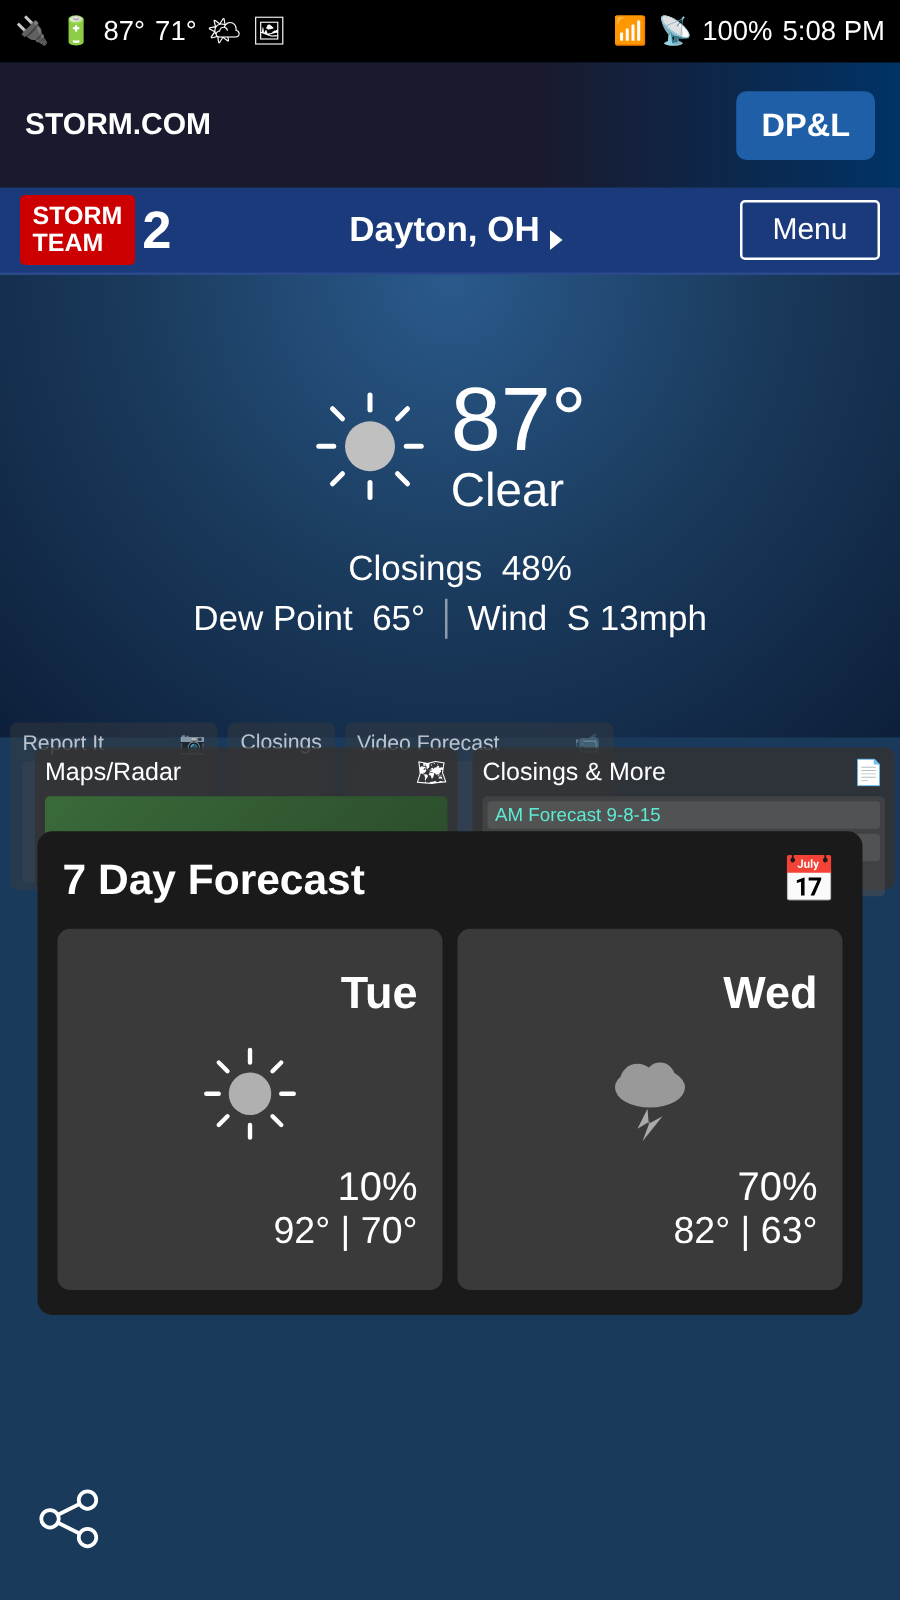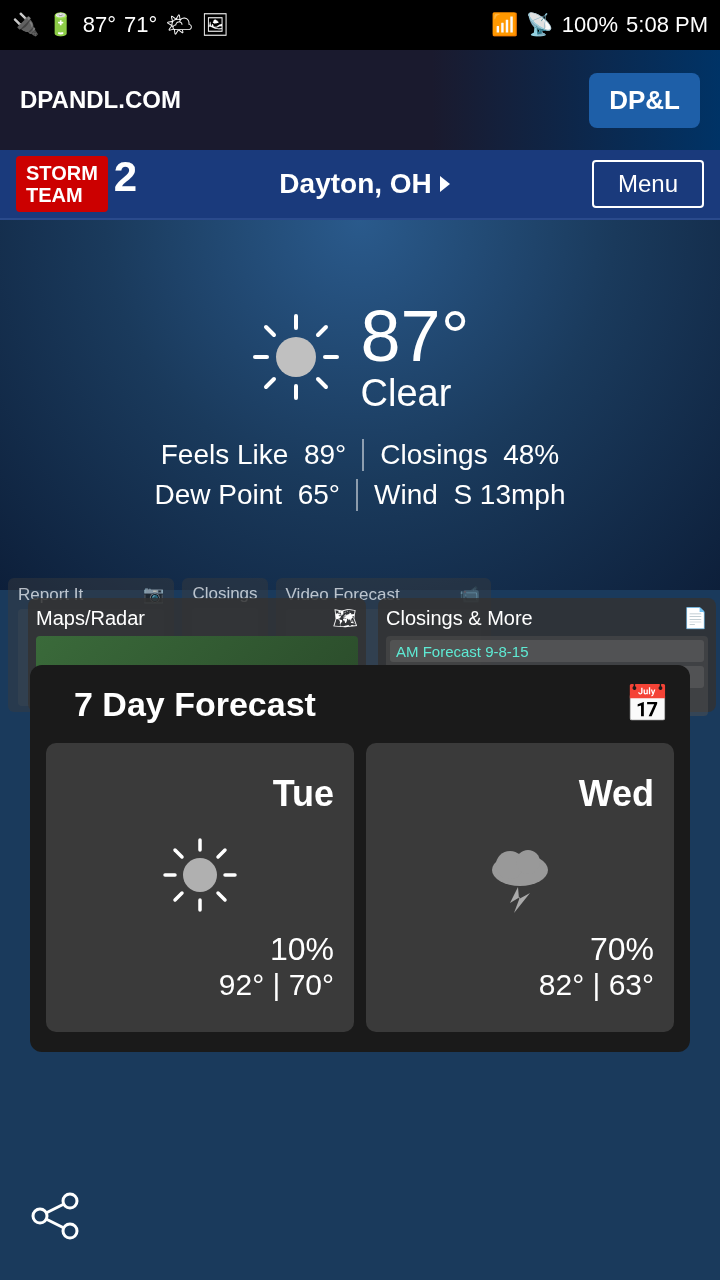--- a/index.html
+++ b/index.html
@@ -70,20 +70,21 @@
       height: 70px;
       background: #1a3a7c;
       display: flex;
       align-items: center;
       justify-content: space-between;
       padding: 0 16px;
       border-bottom: 2px solid #2a4a8c;
     }
     .logo-container {
       display: flex;
+      align-items: center;
     }
     .logo-box {
       background: #cc0000;
       color: white;
       font-size: 20px;
       font-weight: bold;
       padding: 6px 10px;
       border-radius: 4px;
       margin-right: 6px;
       line-height: 1.1;
@@ -92,21 +93,21 @@
       color: white;
       font-size: 42px;
       font-weight: bold;
       line-height: 1;
     }
     .location {
       color: white;
       font-size: 28px;
       font-weight: bold;
       display: flex;
-      align-items: center;
+      align-items: flex-end;
       gap: 8px;
     }
     .location-arrow {
       width: 0;
       height: 0;
       border-left: 10px solid white;
       border-top: 8px solid transparent;
       border-bottom: 8px solid transparent;
       display: inline-block;
     }
@@ -191,21 +192,20 @@
       position: absolute;
       top: 665px;
       left: 30px;
       z-index: 10;
     }
     .forecast-header {
       display: flex;
       align-items: center;
       justify-content: space-between;
       padding: 18px 20px;
-      margin-left: 24px;
     }
     .forecast-title {
       color: white;
       font-size: 34px;
       font-weight: bold;
     }
     .calendar-icon {
       color: white;
       font-size: 36px;
     }
@@ -303,21 +303,21 @@
   </div>
   <div class="status-right">
     <span>📶</span>
     <span>📡</span>
     <span>100%</span>
     <span>5:08 PM</span>
   </div>
 </div>
 
 <div class="ad-banner">
-  <span class="ad-banner-text">DPANDL.COM</span>
+  <span class="ad-banner-text">STORM.COM</span>
   <div class="ad-logo">DP&amp;L</div>
 </div>
 
 <div class="header">
   <div class="logo-container">
     <div class="logo-box">
       <div>STORM</div>
       <div>TEAM</div>
     </div>
     <div class="logo-2">2</div>
@@ -347,24 +347,20 @@
         <circle cx="45" cy="45" r="20" fill="#c0c0c0"></circle>
       </svg>
     </div>
     <div class="temp-display">
       <div class="temp-number">87°</div>
       <div class="temp-desc">Clear</div>
     </div>
   </div>
 
   <div class="details-row">
-    <div class="detail-left">
-      <span>Feels Like</span>&nbsp;
-      <span>89°</span>
-    </div>
     <div class="detail-right">
       <span>Closings</span>&nbsp;
       <span>48%</span>
     </div>
   </div>
   <div class="details-row">
     <div class="detail-left">
       <span>Dew Point</span>&nbsp;
       <span>65°</span>
     </div>

